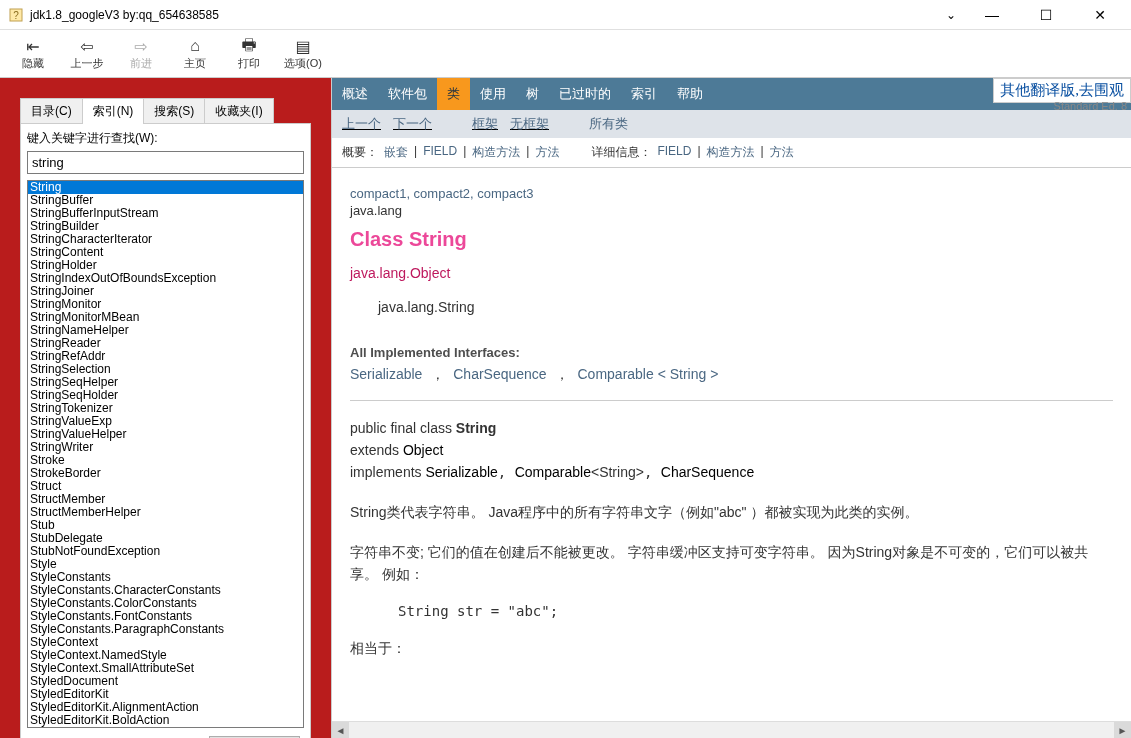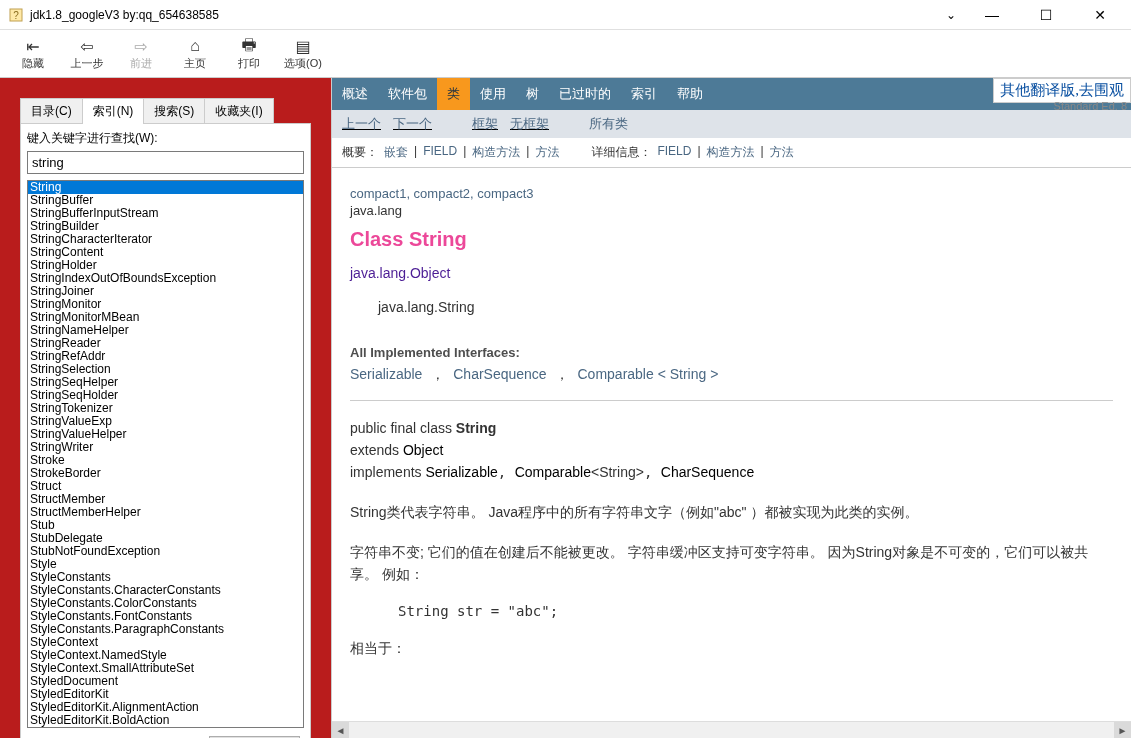--- a/index.html
+++ b/index.html
@@ -50,21 +50,21 @@
     
     .nav-bar3 { background: #fff; border-bottom: 1px solid #ccc; padding: 6px 10px; font-size: 12px; display: flex; gap: 6px; align-items: flex-start; color: #333; }
     .nav-bar3 a { color: #4a6782; cursor: pointer; }
     .nav-bar3 .spacer { width: 20px; }
     
     .content { flex: 1; overflow-y: auto; padding: 18px 18px 50px; font-size: 14px; color: #333; position: relative; }
     .compact-line { color: #4a6782; font-size: 13px; }
     .compact-line span { cursor: pointer; }
     .pkg { font-size: 13px; margin-top: 2px; }
     .class-title { font-size: 20px; font-weight: bold; margin: 10px 0 14px; color: #ec4899; }
-    .inherit a { color: #4c1d95; cursor: pointer; }
+    .inherit a { color: #be185d; cursor: pointer; }
     .inherit .sub { margin-left: 28px; margin-top: 18px; }
     
     .impl-label { font-weight: bold; color: #4e4e4e; margin-top: 30px; font-size: 13px; }
     .impl-line { font-family: "Consolas", monospace; margin-top: 6px; color: #333; }
     .impl-line .kw { color: #4a6782; }
     
     hr { margin: 16px 0; border: none; border-top: 1px solid #ccc; }
     
     .sig { font-family: "Consolas", monospace; font-size: 14px; line-height: 22px; }
     .sig .cname { font-weight: bold; }

